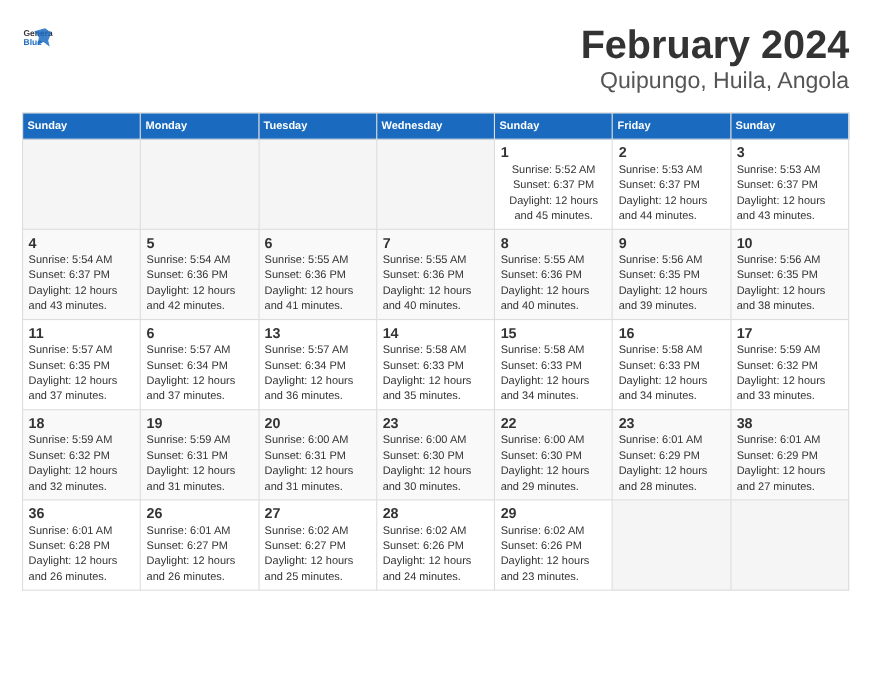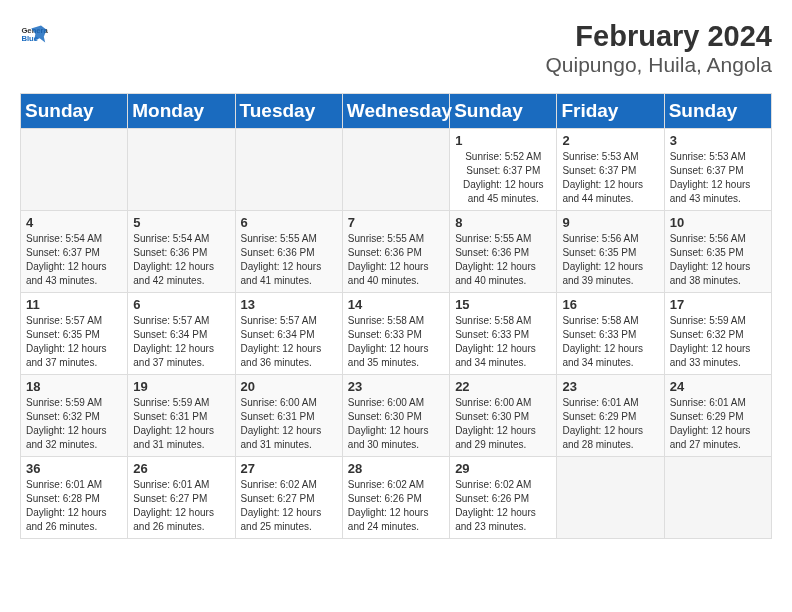--- a/index.html
+++ b/index.html
@@ -22,38 +22,38 @@
       gap: 4px;
     }
     .logo-icon {
       width: 28px;
       height: 28px;
     }
     .title-area {
       text-align: right;
     }
     .month-title {
-      font-size: 29px;
+      font-size: 36px;
       font-weight: bold;
       color: #333;
       text-align: right;
     }
     .location-title {
       font-size: 21px;
       color: #555;
     }
     table {
       width: 100%;
       border-collapse: collapse;
       table-layout: fixed;
     }
     thead tr th {
       background-color: #1a6bbf;
       color: #fff;
-      font-size: 19px;
+      font-size: 10px;
       font-weight: bold;
       padding: 6px 4px;
       text-align: left;
       border: 1px solid #ddd;
     }
     tbody tr td {
       vertical-align: top;
       border: 1px solid #ddd;
       padding: 4px 5px;
       height: 80px;
@@ -274,21 +274,21 @@
 and 29 minutes.</div>
         </td>
         <td>
           <div class="day-number">23</div>
           <div class="day-info" style="white-space: pre-line;">Sunrise: 6:01 AM
 Sunset: 6:29 PM
 Daylight: 12 hours
 and 28 minutes.</div>
         </td>
         <td>
-          <div class="day-number">24</div>
+          <div class="day-number">38</div>
           <div class="day-info" style="white-space: pre-line;">Sunrise: 6:01 AM
 Sunset: 6:29 PM
 Daylight: 12 hours
 and 27 minutes.</div>
         </td>
       </tr>
       <tr>
         <td>
           <div class="day-number">36</div>
           <div class="day-info" style="white-space: pre-line;">Sunrise: 6:01 AM

